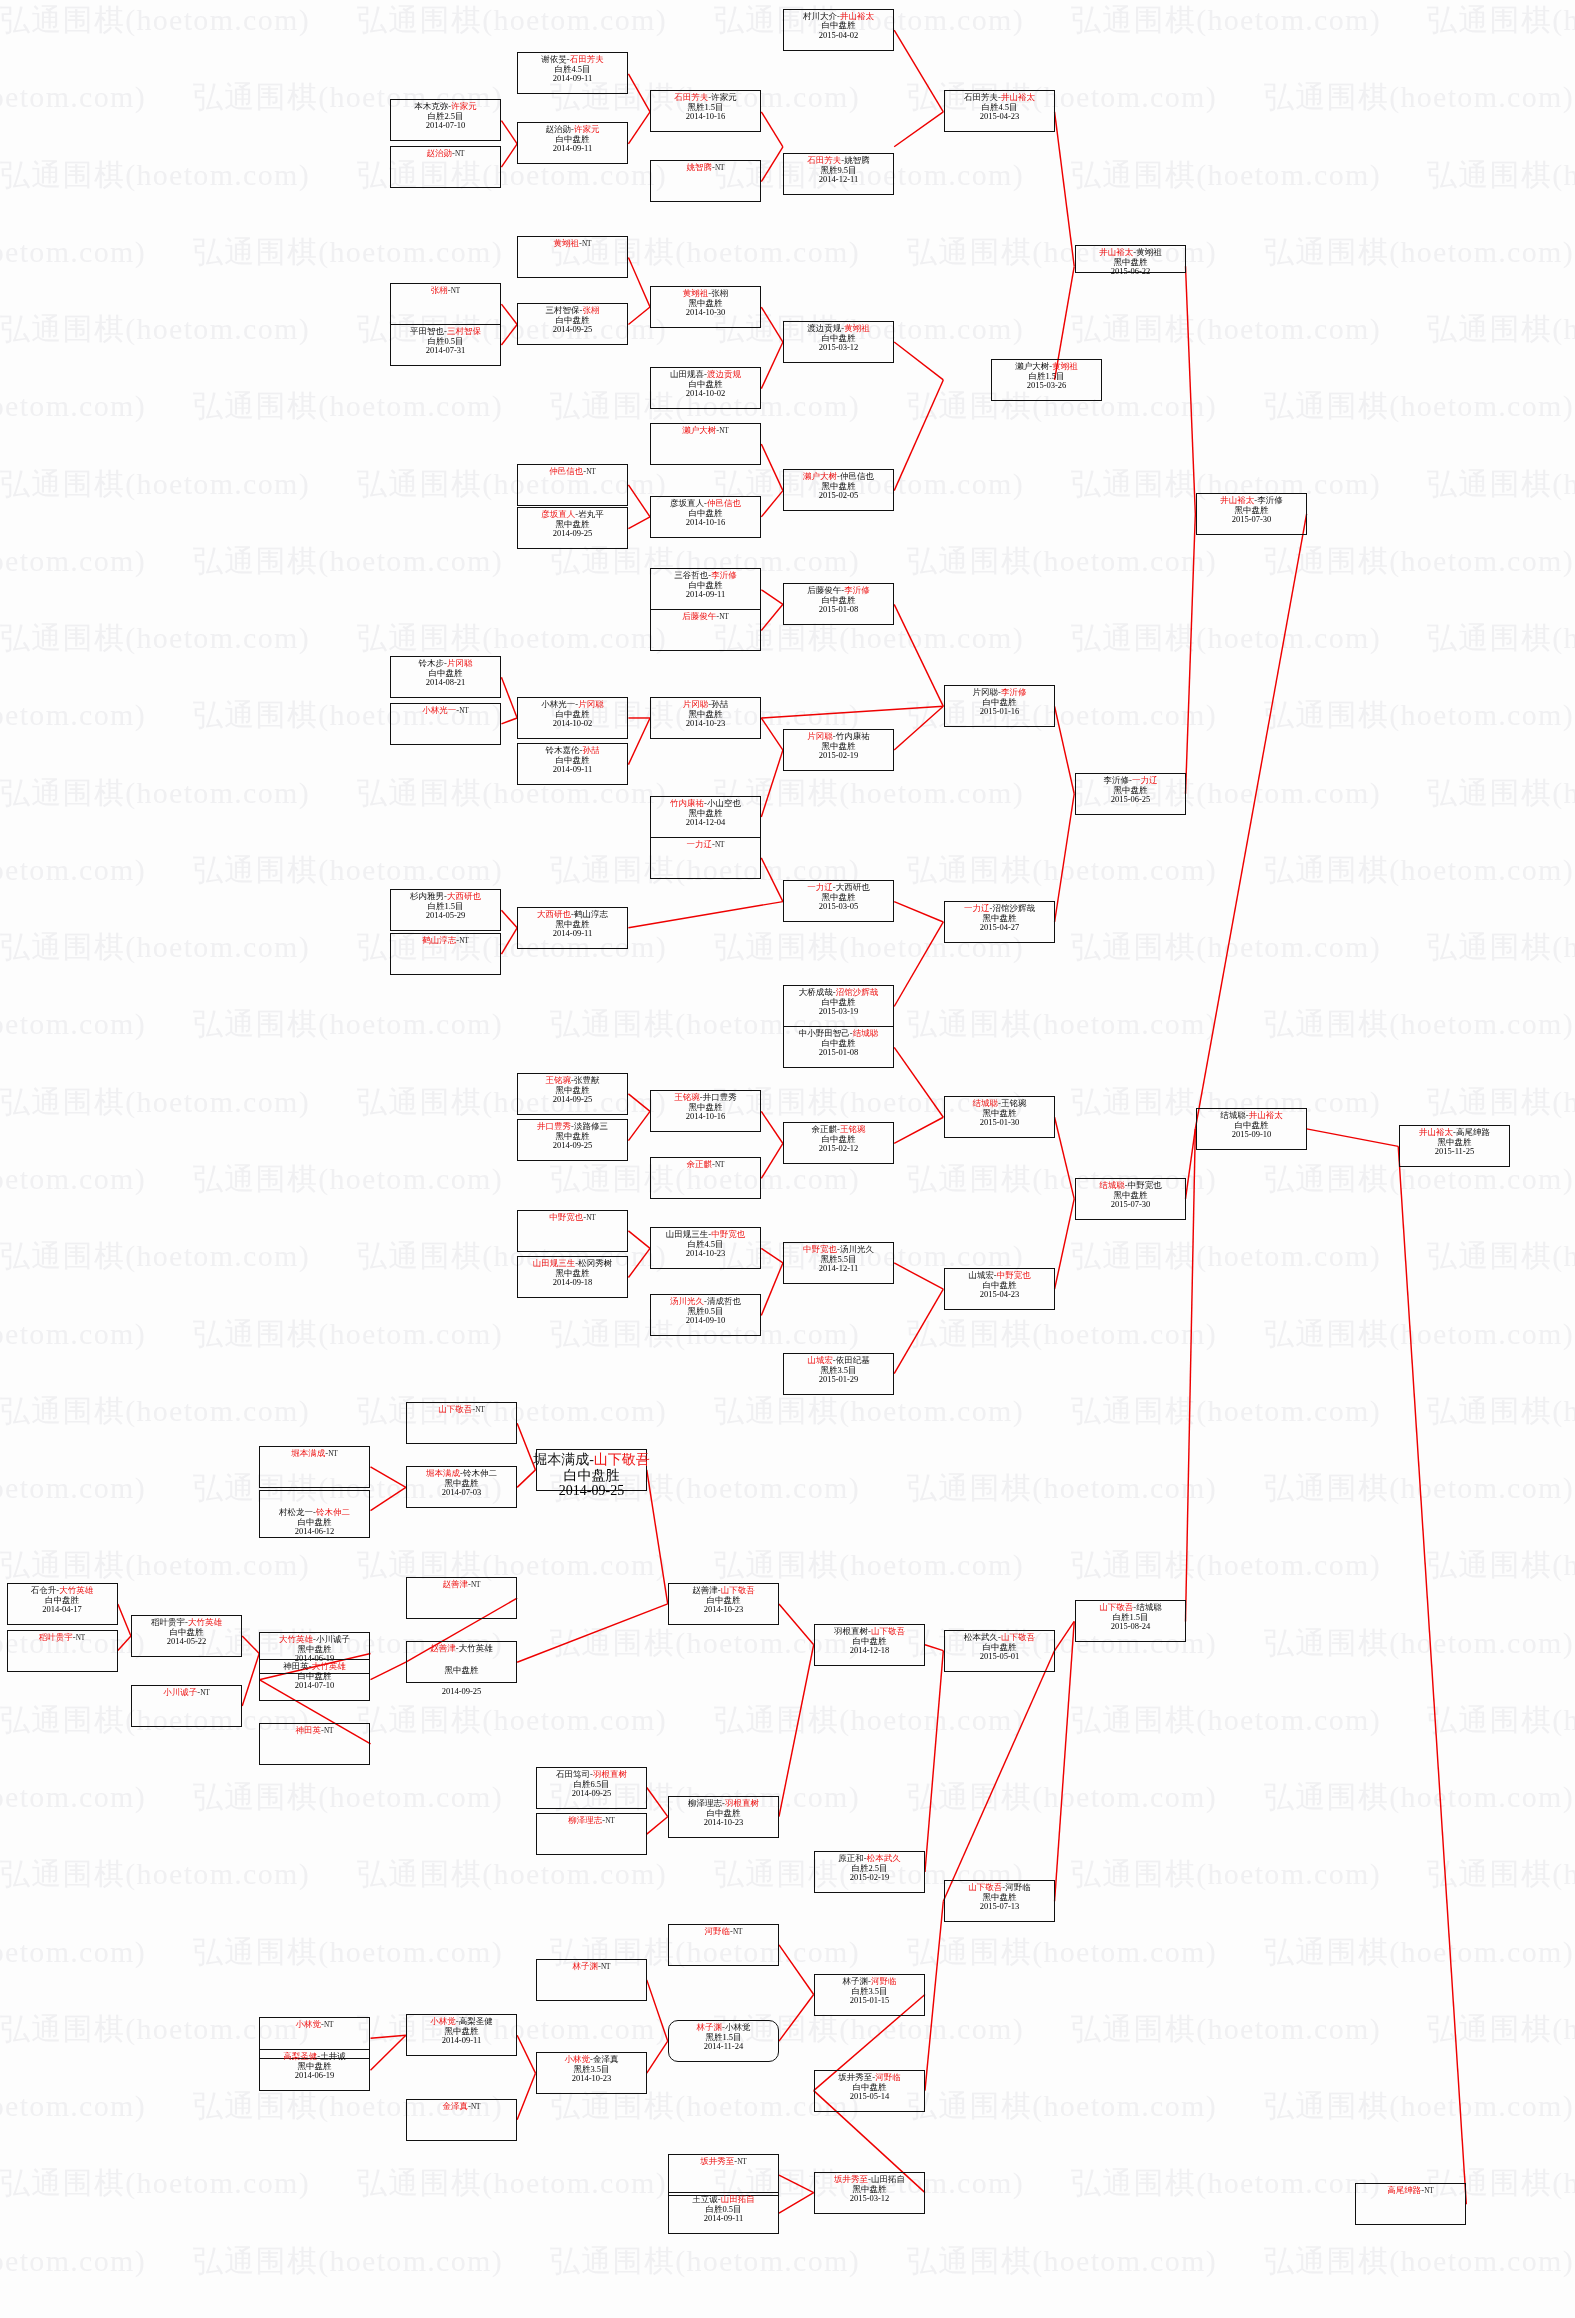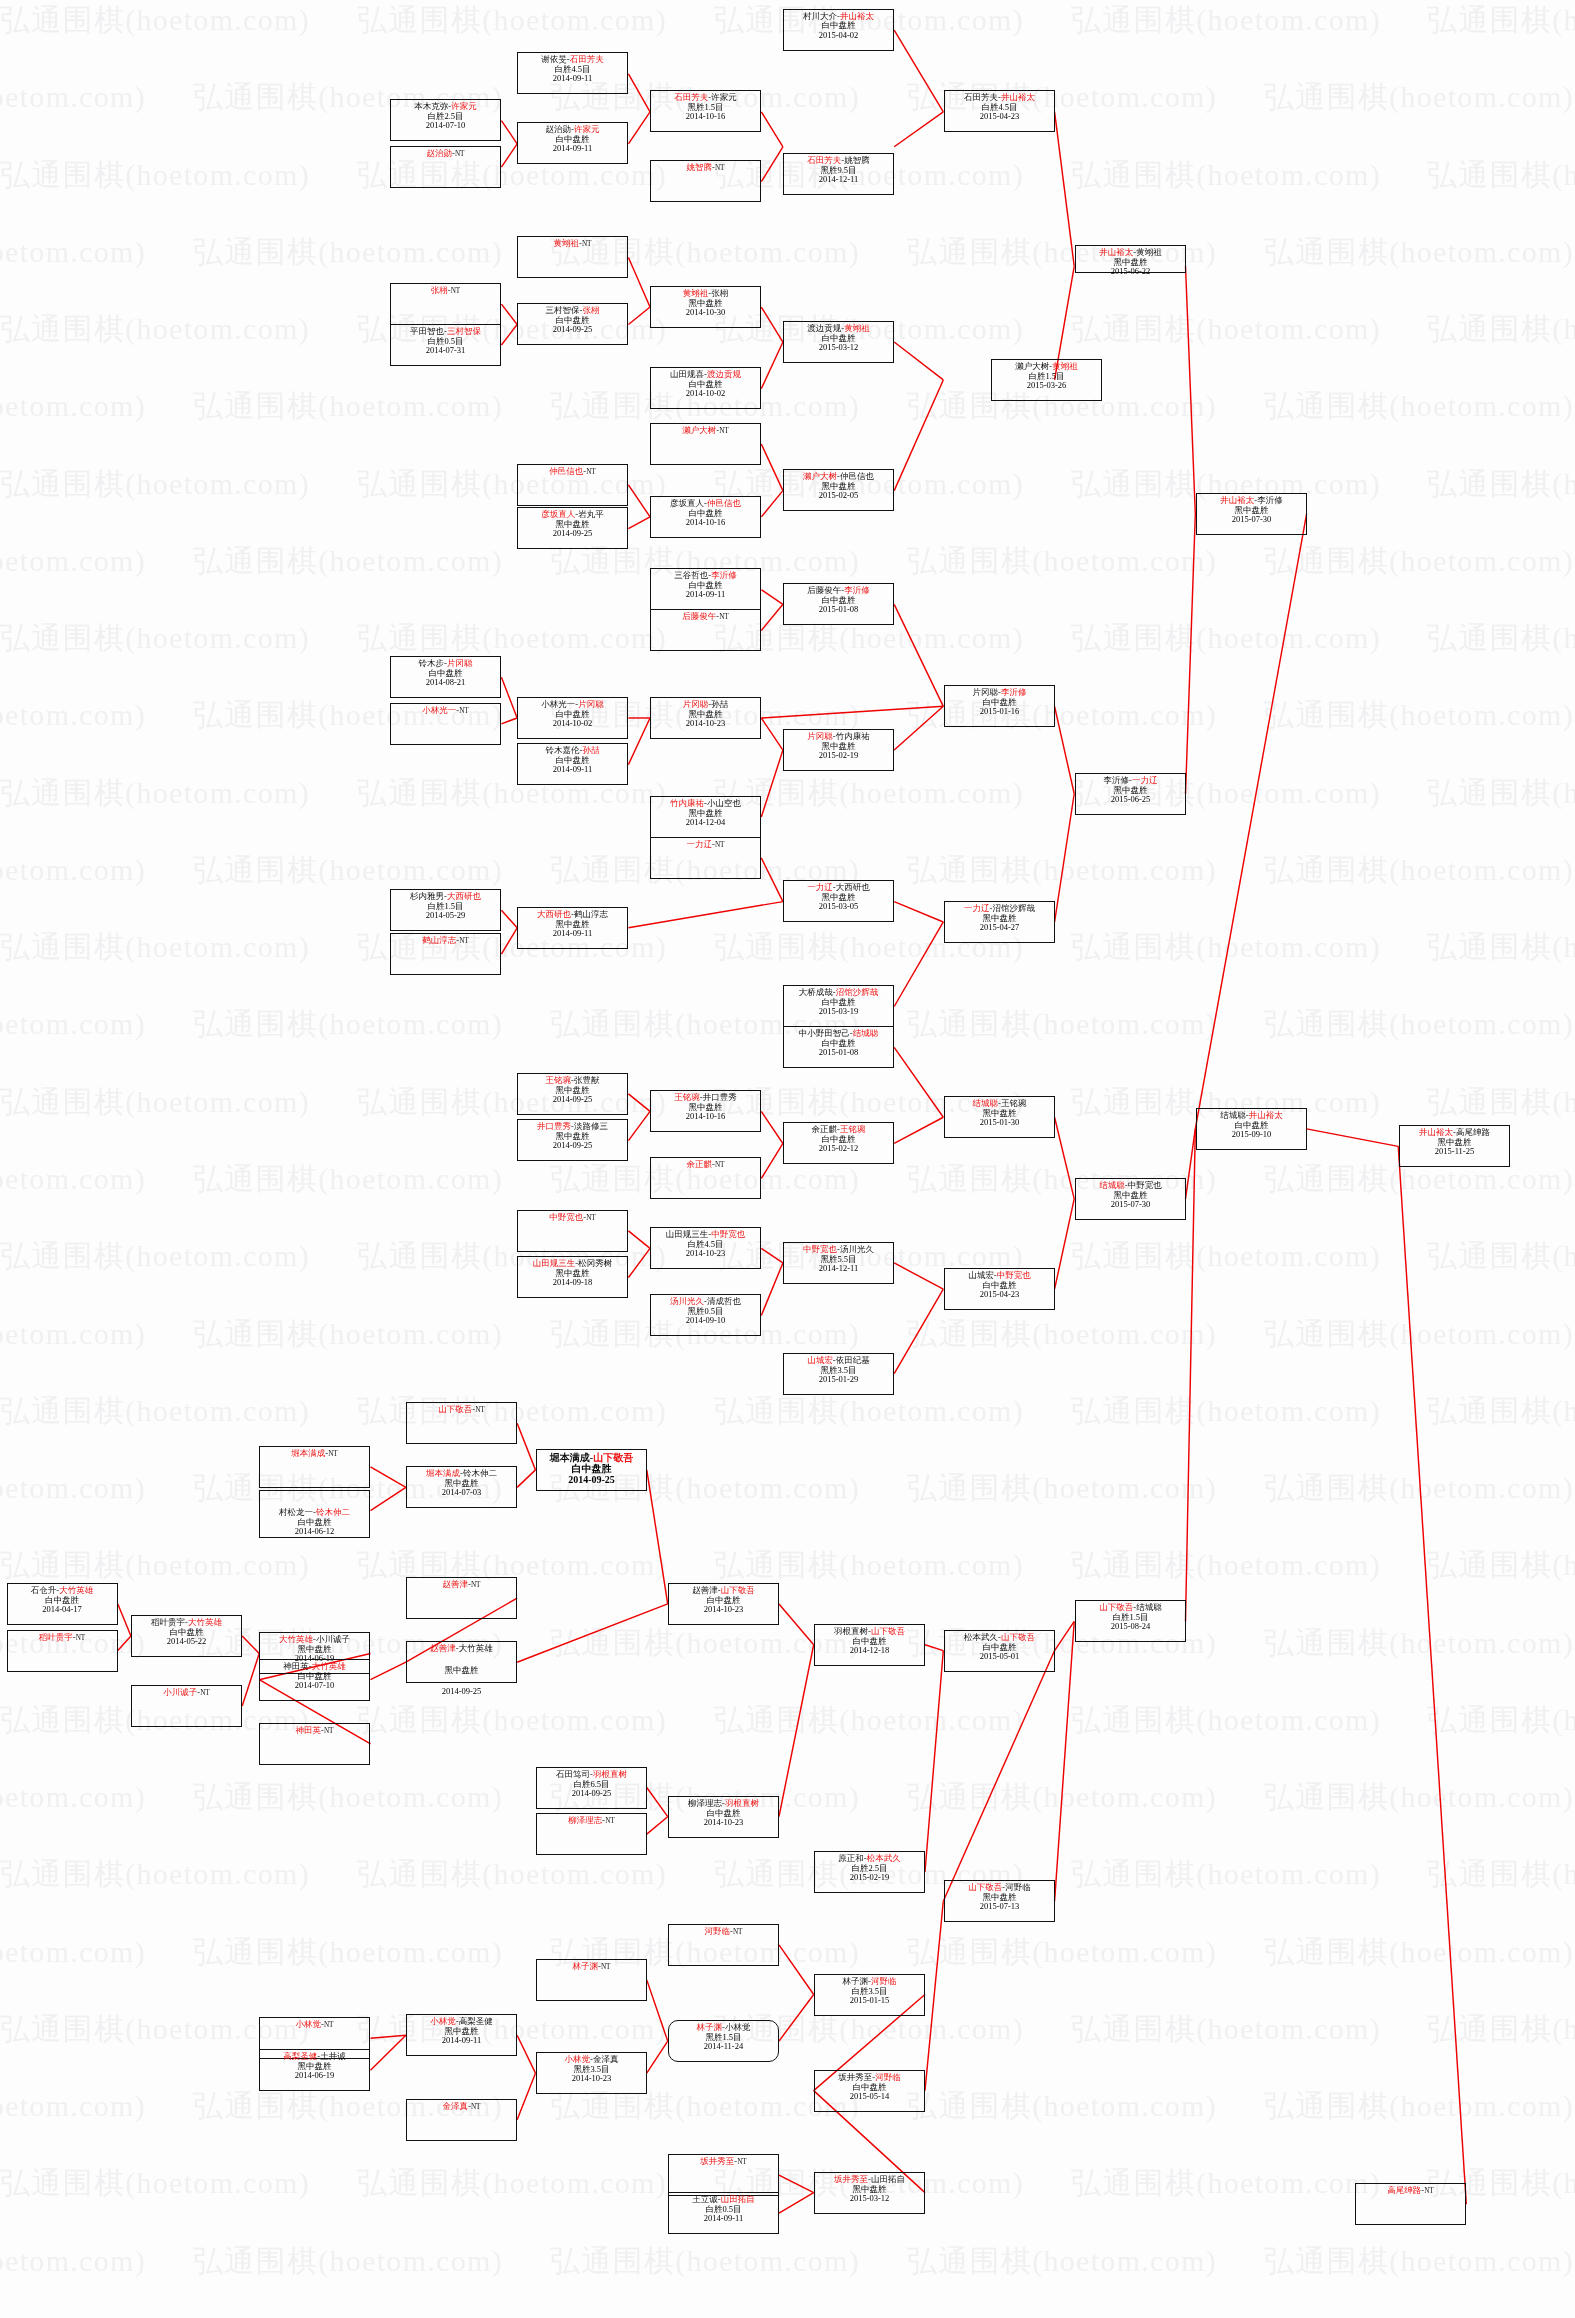--- a/index.html
+++ b/index.html
@@ -566,21 +566,21 @@
         <span class="ln pair"><span class="w">山下敬吾</span><span class="sep">-</span><span class="nt">NT</span></span>
       </div>
       <div class="node" style="left: 259px; top: 1446px; width: 111px; height: 42px; font-size: 8.5px;">
         <span class="ln pair"><span class="w">堀本满成</span><span class="sep">-</span><span class="nt">NT</span></span>
       </div>
       <div class="node" style="left: 406px; top: 1466px; width: 111px; height: 42px; font-size: 8.5px;">
         <span class="ln pair"><span class="w">堀本满成</span><span class="sep">-</span><span class="b">铃木伸二</span></span>
         <span class="ln">黑中盘胜</span>
         <span class="ln">2014-07-03</span>
       </div>
-      <div class="node" style="left: 536px; top: 1449px; width: 111px; height: 42px; font-size: 10px; font-weight: bold;">
+      <div class="node" style="left: 536px; top: 1449px; width: 111px; height: 42px; font-size: 14px;">
         <span class="ln pair"><span class="b">堀本满成</span><span class="sep">-</span><span class="w">山下敬吾</span></span>
         <span class="ln">白中盘胜</span>
         <span class="ln">2014-09-25</span>
       </div>
       <div class="node" style="left: 259px; top: 1490px; width: 111px; height: 48px; font-size: 8.5px; justify-content: flex-end;">
         <span class="ln pair"><span class="b">村松龙一</span><span class="sep">-</span><span class="w">铃木伸二</span></span>
         <span class="ln">白中盘胜</span>
         <span class="ln">2014-06-12</span>
       </div>
       <div class="node" style="left: 406px; top: 1577px; width: 111px; height: 42px; font-size: 8.5px;">

